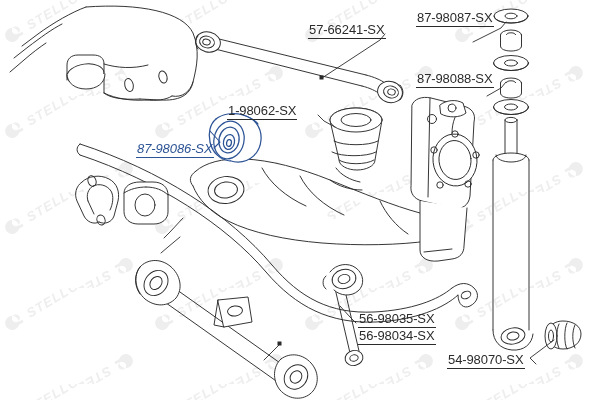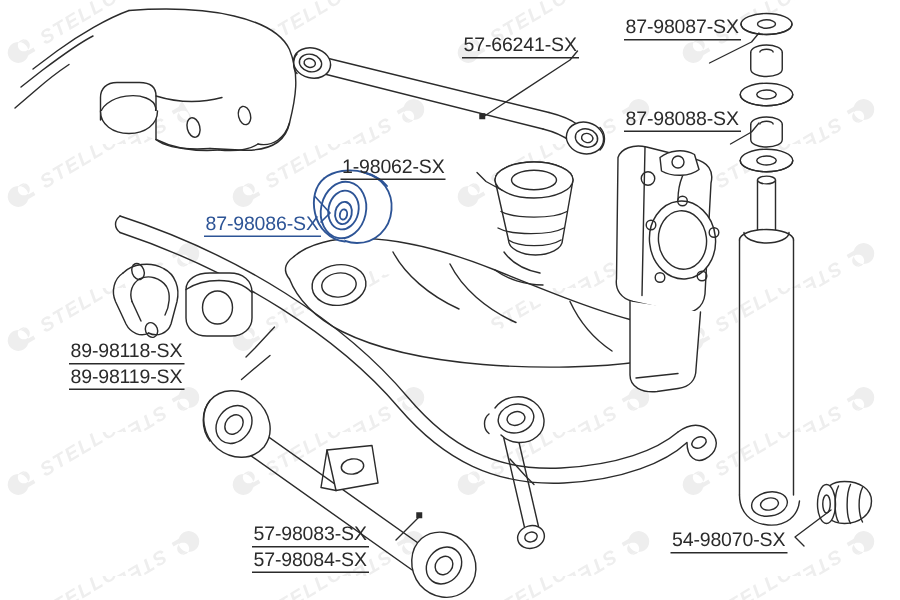--- a/index.html
+++ b/index.html
@@ -333,34 +333,30 @@
     </div>
 
     <div class="callout" style="left:416px; top:71px;">
       <span class="ln last">87-98088-SX</span>
     </div>
 
     <div class="callout" style="left:227px; top:103px;">
       <span class="ln last">1-98062-SX</span>
     </div>
 
-    <div class="callout highlight" style="left:136px; top:141px;">
+    <div class="callout highlight" style="left:136px; top:141px;font-style:italic;">
       <span class="ln last">87-98086-SX</span>
     </div>
 
-    <div class="callout" style="left:46px; top:226px;">
-      <span class="ln">89-98118-SX</span>
-      <span class="ln last">89-98119-SX</span>
-    </div>
-
-    <div class="callout" style="left:168px; top:348px;">
-      <span class="ln">57-98083-SX</span>
-      <span class="ln last">57-98084-SX</span>
-    </div>
-
+
+
+    <div class="callout" style="left:358px; top:311px;">
+      <span class="ln">56-98035-SX</span>
+      <span class="ln last">56-98034-SX</span>
+    </div>
 
     <div class="callout" style="left:447px; top:352px;">
       <span class="ln last">54-98070-SX</span>
     </div>
 
   </div>
 
 </div>
 
 </body></html>

